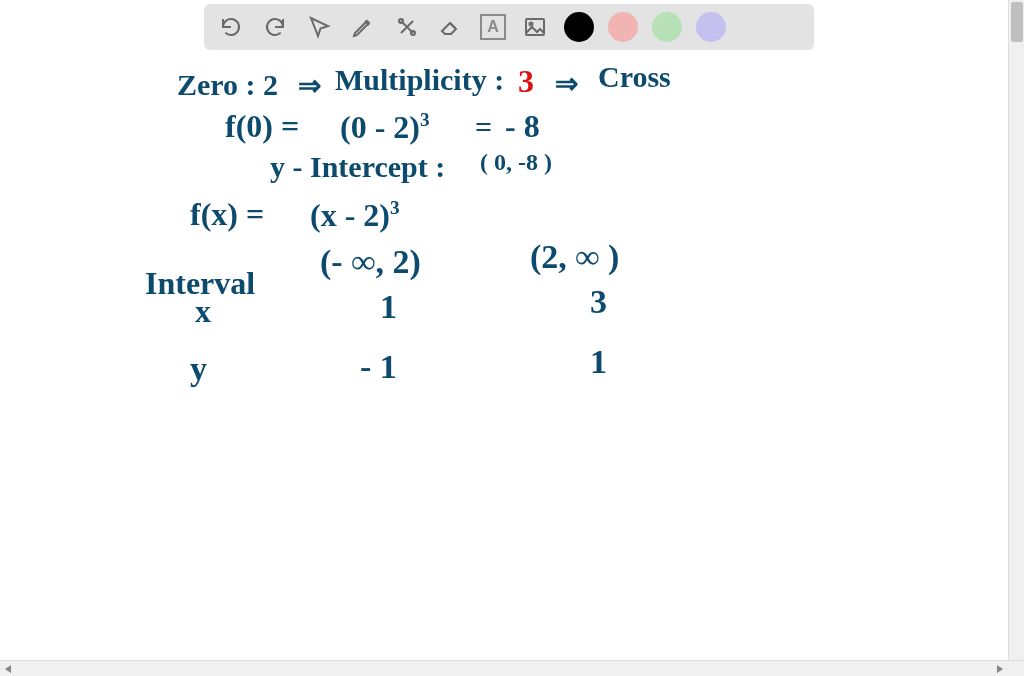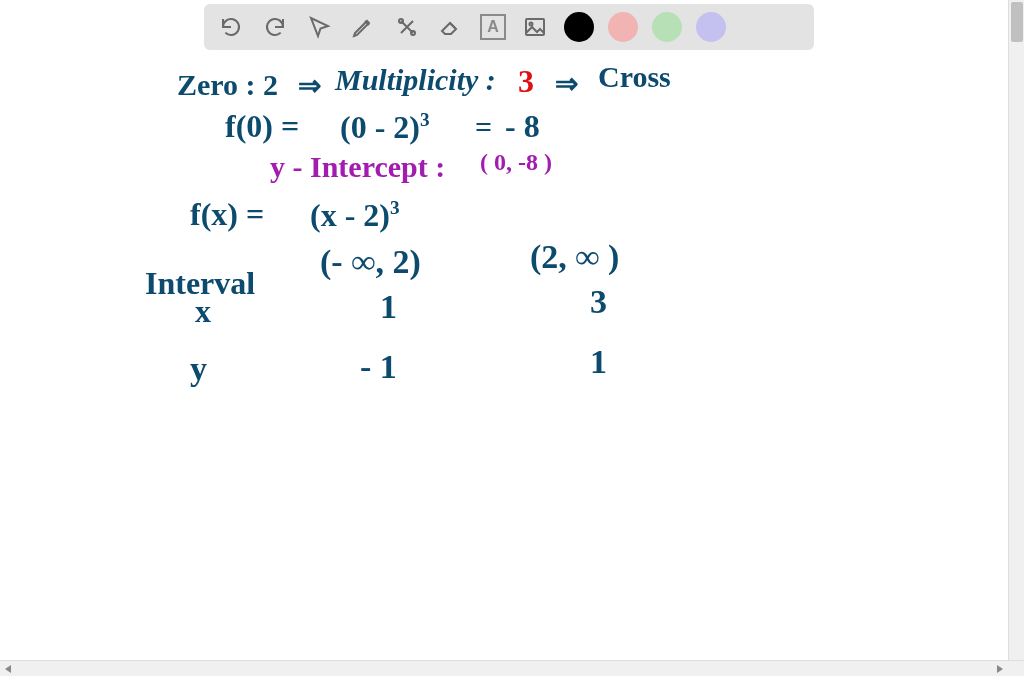--- a/index.html
+++ b/index.html
@@ -91,39 +91,39 @@
     cursor: pointer;
   }
   .hand {
     position: absolute;
     font-family: 'Comic Sans MS', 'Segoe Script', cursive;
     font-weight: bold;
     color: #0c4a6e;
     white-space: nowrap;
     line-height: 1;
   }
-  .hand.blue { color: #a21caf; }
+  .hand.blue { color: #0c4a6e; }
   .hand.red  { color: #d11; }
   .sup { font-size: 0.6em; vertical-align: super; }
   .canvas {
     position: absolute;
     left: 0; top: 0;
     width: 1008px;
     height: 660px;
   }
 </style>
 </head>
 <body>
 
 <div class="canvas">
 
   <div class="hand" style="left:177px; top:70px; font-size:30px;">Zero :</div>
   <div class="hand" style="left:263px; top:70px; font-size:30px;">2</div>
   <div class="hand" style="left:298px; top:72px; font-size:28px;">⇒</div>
-  <div class="hand" style="left:335px; top:65px; font-size:30px;font-style:italic;">Multiplicity :</div>
+  <div class="hand" style="left:335px; top:65px; font-size:30px;">Multiplicity :</div>
   <div class="hand red" style="left:518px; top:65px; font-size:32px;">3</div>
   <div class="hand" style="left:555px; top:70px; font-size:28px;">⇒</div>
   <div class="hand" style="left:598px; top:62px; font-size:30px;text-align:center;">Cross</div>
 
   <div class="hand" style="left:225px; top:110px; font-size:32px;">f(0) =</div>
   <div class="hand" style="left:340px; top:110px; font-size:32px;">
     <span>(0 - 2)</span><span class="sup">3</span>
   </div>
   <div class="hand" style="left:475px; top:112px; font-size:30px;">=</div>
   <div class="hand" style="left:505px; top:110px; font-size:32px;">- 8</div>

